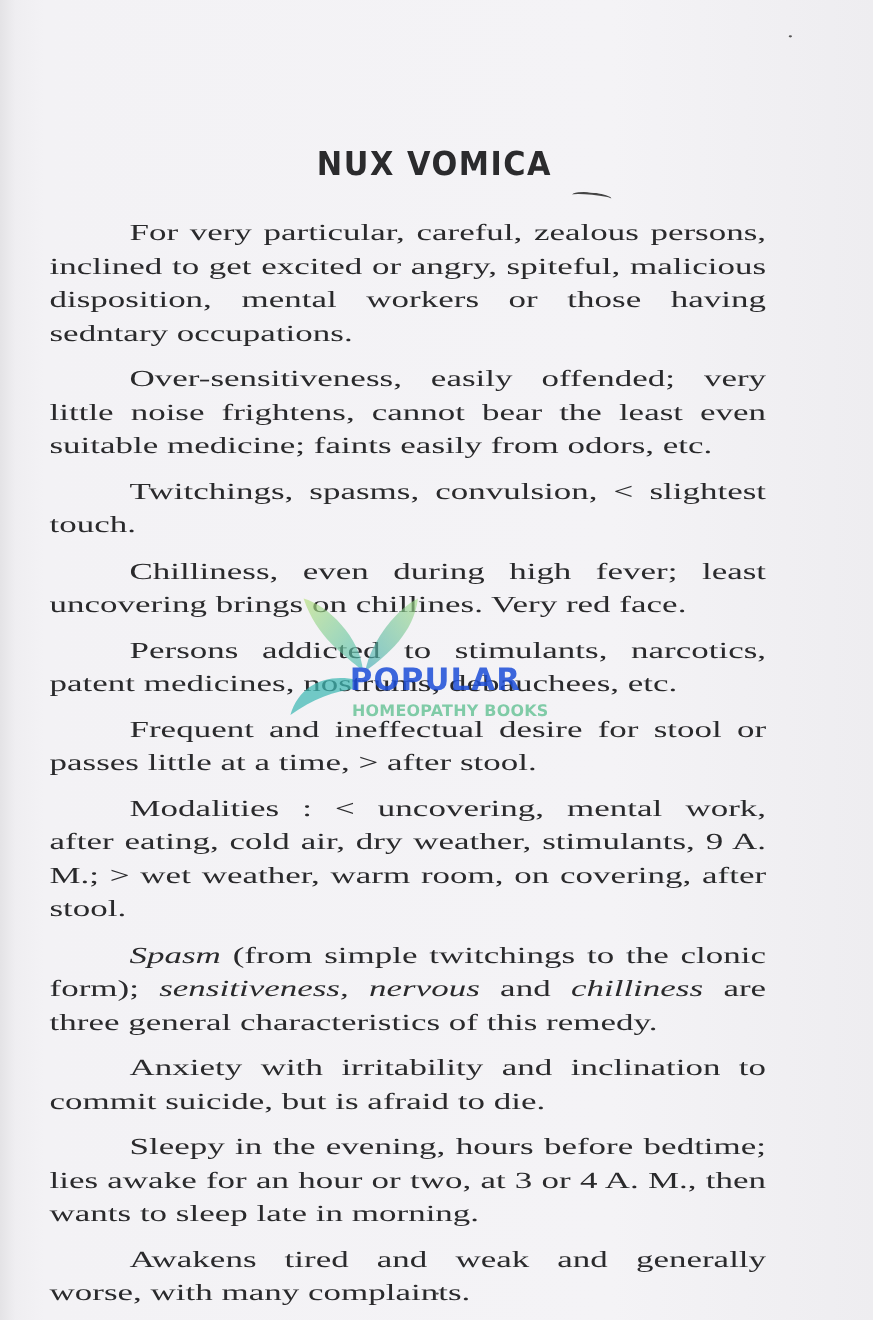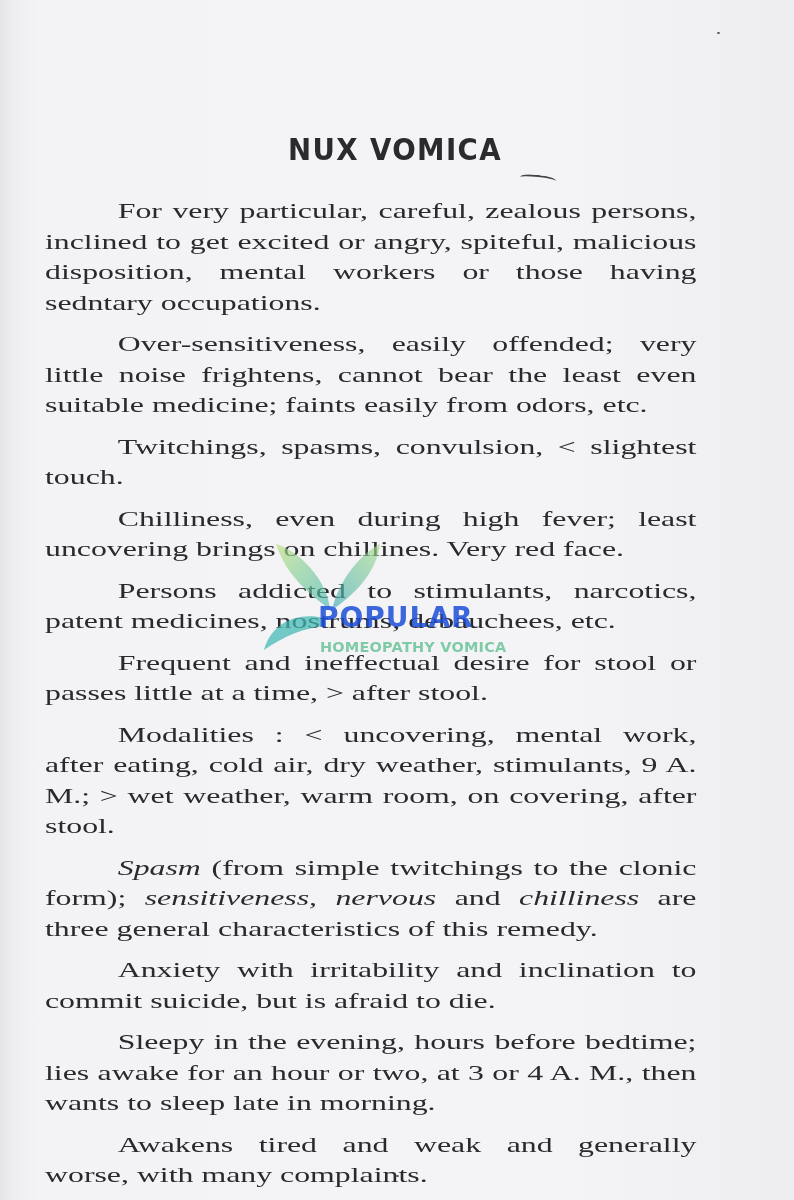--- a/index.html
+++ b/index.html
@@ -133,18 +133,18 @@
         <linearGradient id="lg2" x1="1" y1="0" x2="0" y2="1">
           <stop offset="0" stop-color="#a6dc86"></stop>
           <stop offset="1" stop-color="#3aa9b6"></stop>
         </linearGradient>
       </defs>
       <path d="M18 4 C 40 10, 70 40, 72 70 C 55 55, 30 40, 18 4 Z" fill="url(#lg1)" opacity="0.75"></path>
       <path d="M122 4 C 105 12, 80 40, 74 70 C 95 55, 118 35, 122 4 Z" fill="url(#lg2)" opacity="0.75"></path>
       <path d="M66 78 C 40 72, 14 82, 6 110 C 26 96, 46 88, 66 86 Z" fill="#3fb8b4" opacity="0.85"></path>
     </svg>
     <div class="wm-word">POPULAR</div>
-    <div class="wm-sub">HOMEOPATHY VOMICA</div>
+    <div class="wm-sub">HOMEOPATHY BOOKS</div>
   </div>
 
   <div class="speck" style="left:717px;top:32px;"></div>
   <div class="speck" style="left:396px;top:1175px;"></div>
 </div>
 
 </body></html>

